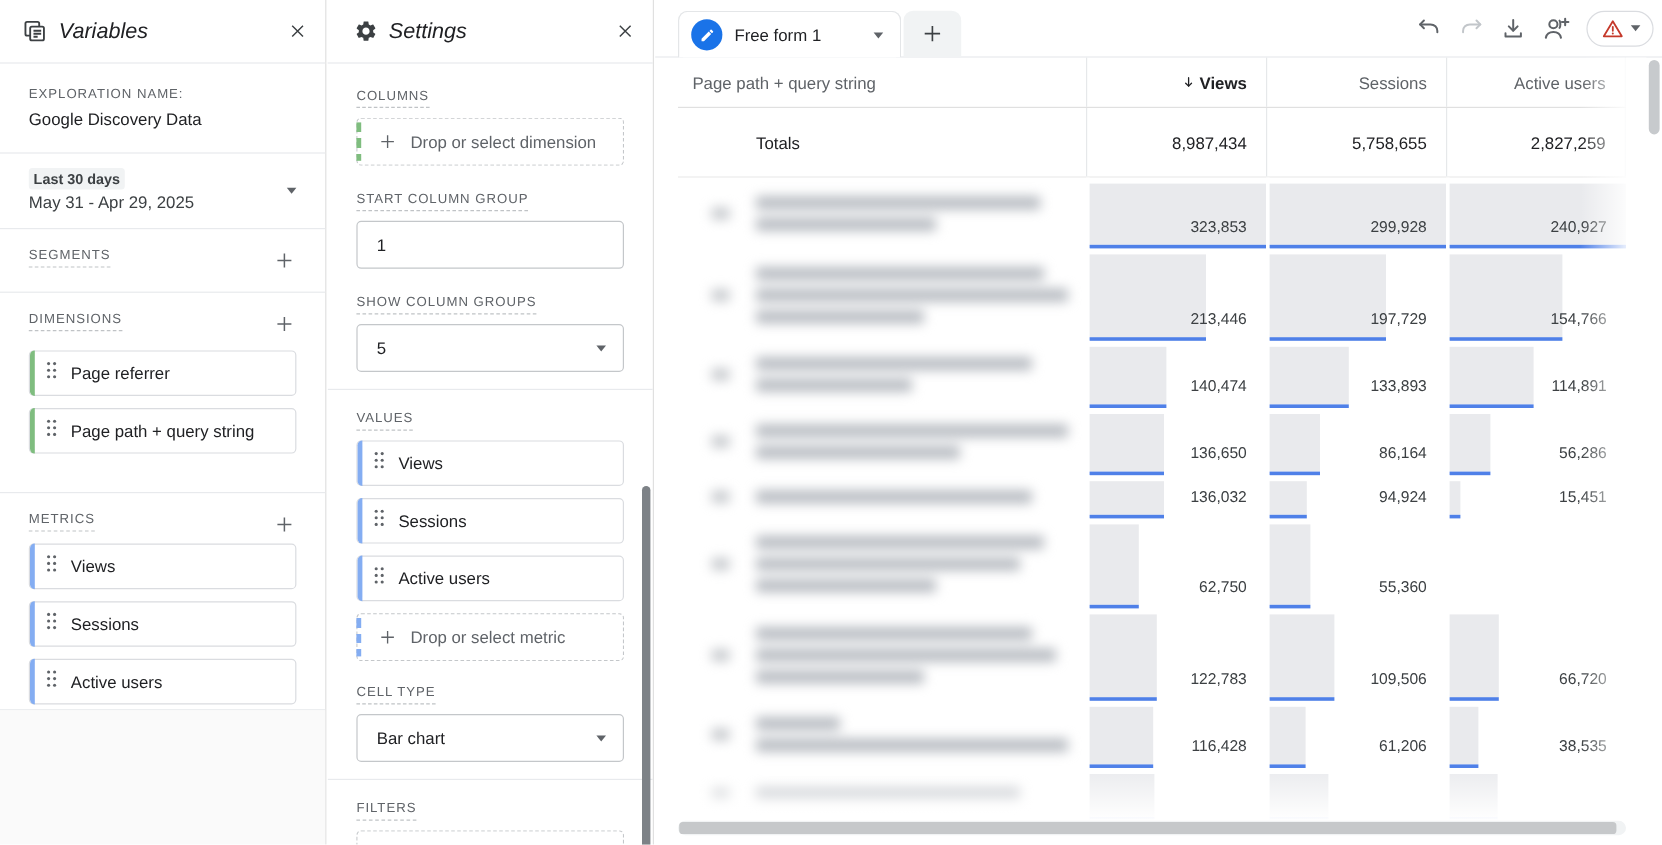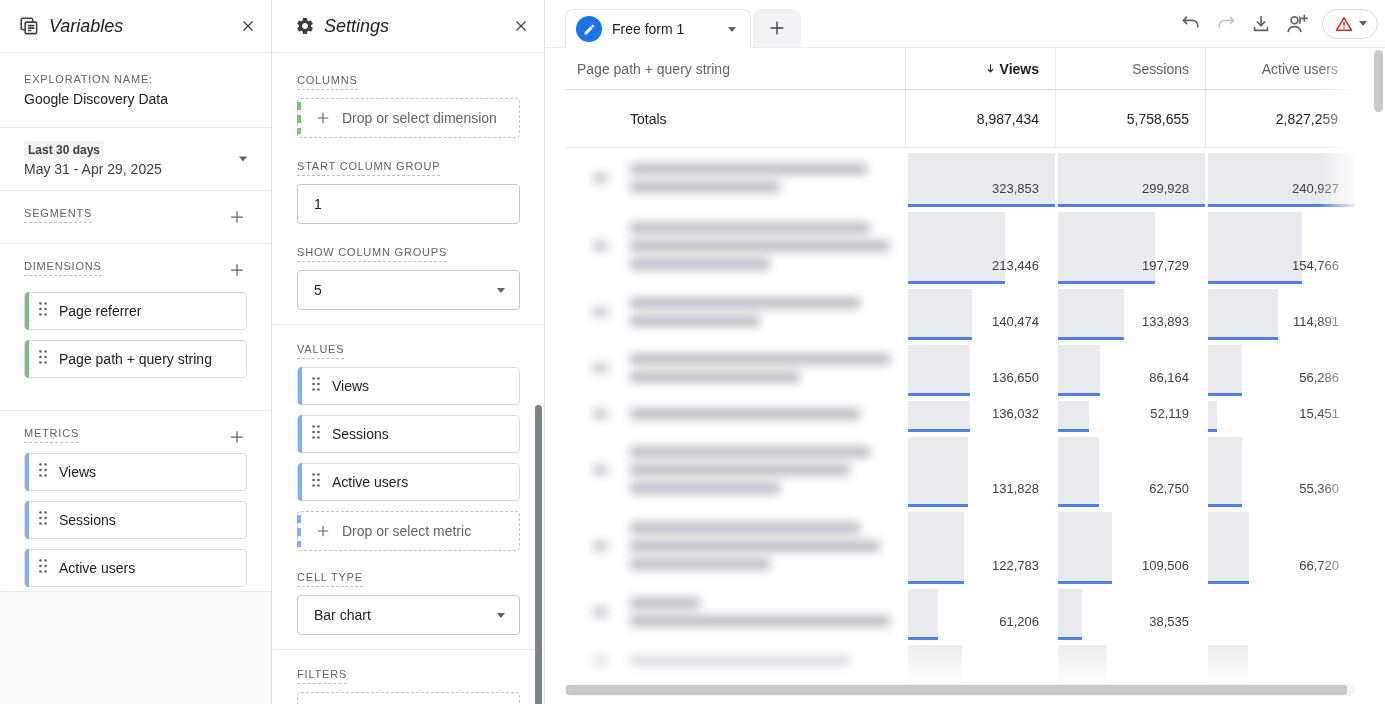--- a/index.html
+++ b/index.html
@@ -529,45 +529,40 @@
                 </div>
               </div>
               <div class="cell-metric">
                 <span class="bar-bg" style="width:42%"></span>
                 <span class="bar" style="width:42%;background:#4f80e8"></span>
                 <span class="cell-val">136,032</span>
               </div>
               <div class="cell-metric">
                 <span class="bar-bg" style="width:21.4%"></span>
                 <span class="bar" style="width:21.4%;background:#4f80e8"></span>
-                <span class="cell-val">52,119</span>
+                <span class="cell-val">94,924</span>
               </div>
               <div class="cell-metric">
                 <span class="bar-bg" style="width:6.4%"></span>
                 <span class="bar" style="width:6.4%;background:#4f80e8"></span>
                 <span class="cell-val">15,451</span>
               </div>
             </div>
             <div class="t-row" style="height: 75px;">
               <div class="cell-dim">
                 <div class="blur-wrap">
                   <span class="blur-blob"></span>
                   <span class="blur-lines">
                     <span class="blur-line" style="width:240px;display:block"></span>
                     <span class="blur-line" style="width:220px;display:block"></span>
                     <span class="blur-line" style="width:150px;display:block"></span>
                   </span>
                 </div>
               </div>
               <div class="cell-metric">
-                <span class="bar-bg" style="width:40.7%"></span>
-                <span class="bar" style="width:40.7%;background:#4f80e8"></span>
-                <span class="cell-val">131,828</span>
-              </div>
-              <div class="cell-metric">
                 <span class="bar-bg" style="width:27.9%"></span>
                 <span class="bar" style="width:27.9%;background:#4f80e8"></span>
                 <span class="cell-val">62,750</span>
               </div>
               <div class="cell-metric">
                 <span class="bar-bg" style="width:23%"></span>
                 <span class="bar" style="width:23%;background:#4f80e8"></span>
                 <span class="cell-val">55,360</span>
               </div>
             </div>
@@ -600,20 +595,25 @@
             </div>
             <div class="t-row" style="height: 56px;">
               <div class="cell-dim">
                 <div class="blur-wrap">
                   <span class="blur-blob"></span>
                   <span class="blur-lines">
                     <span class="blur-line" style="width:70px;display:block"></span>
                     <span class="blur-line" style="width:260px;display:block"></span>
                   </span>
                 </div>
+              </div>
+              <div class="cell-metric">
+                <span class="bar-bg" style="width:36%"></span>
+                <span class="bar" style="width:36%;background:#4f80e8"></span>
+                <span class="cell-val">116,428</span>
               </div>
               <div class="cell-metric">
                 <span class="bar-bg" style="width:20.4%"></span>
                 <span class="bar" style="width:20.4%;background:#4f80e8"></span>
                 <span class="cell-val">61,206</span>
               </div>
               <div class="cell-metric">
                 <span class="bar-bg" style="width:16%"></span>
                 <span class="bar" style="width:16%;background:#4f80e8"></span>
                 <span class="cell-val">38,535</span>

